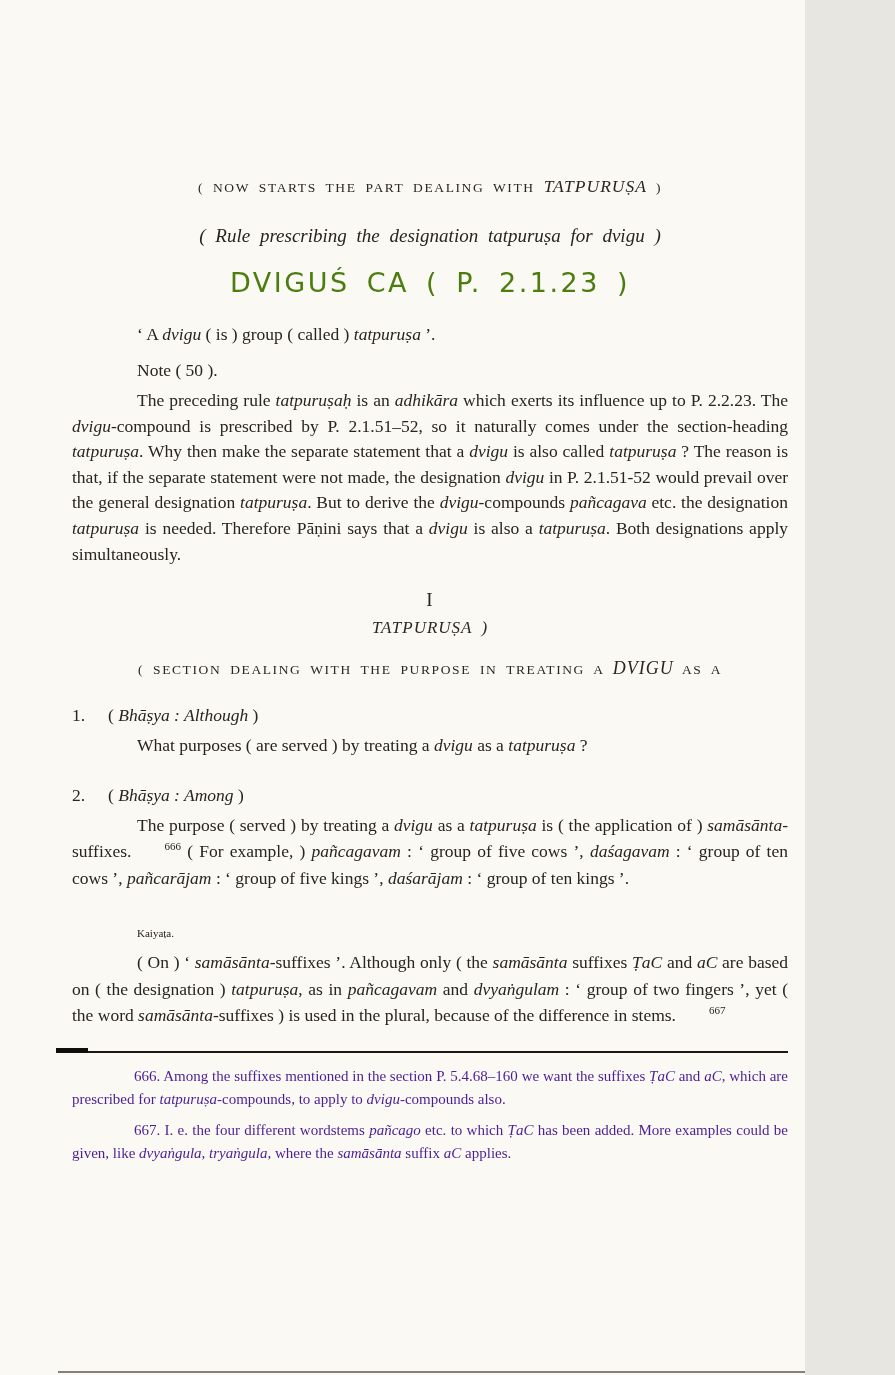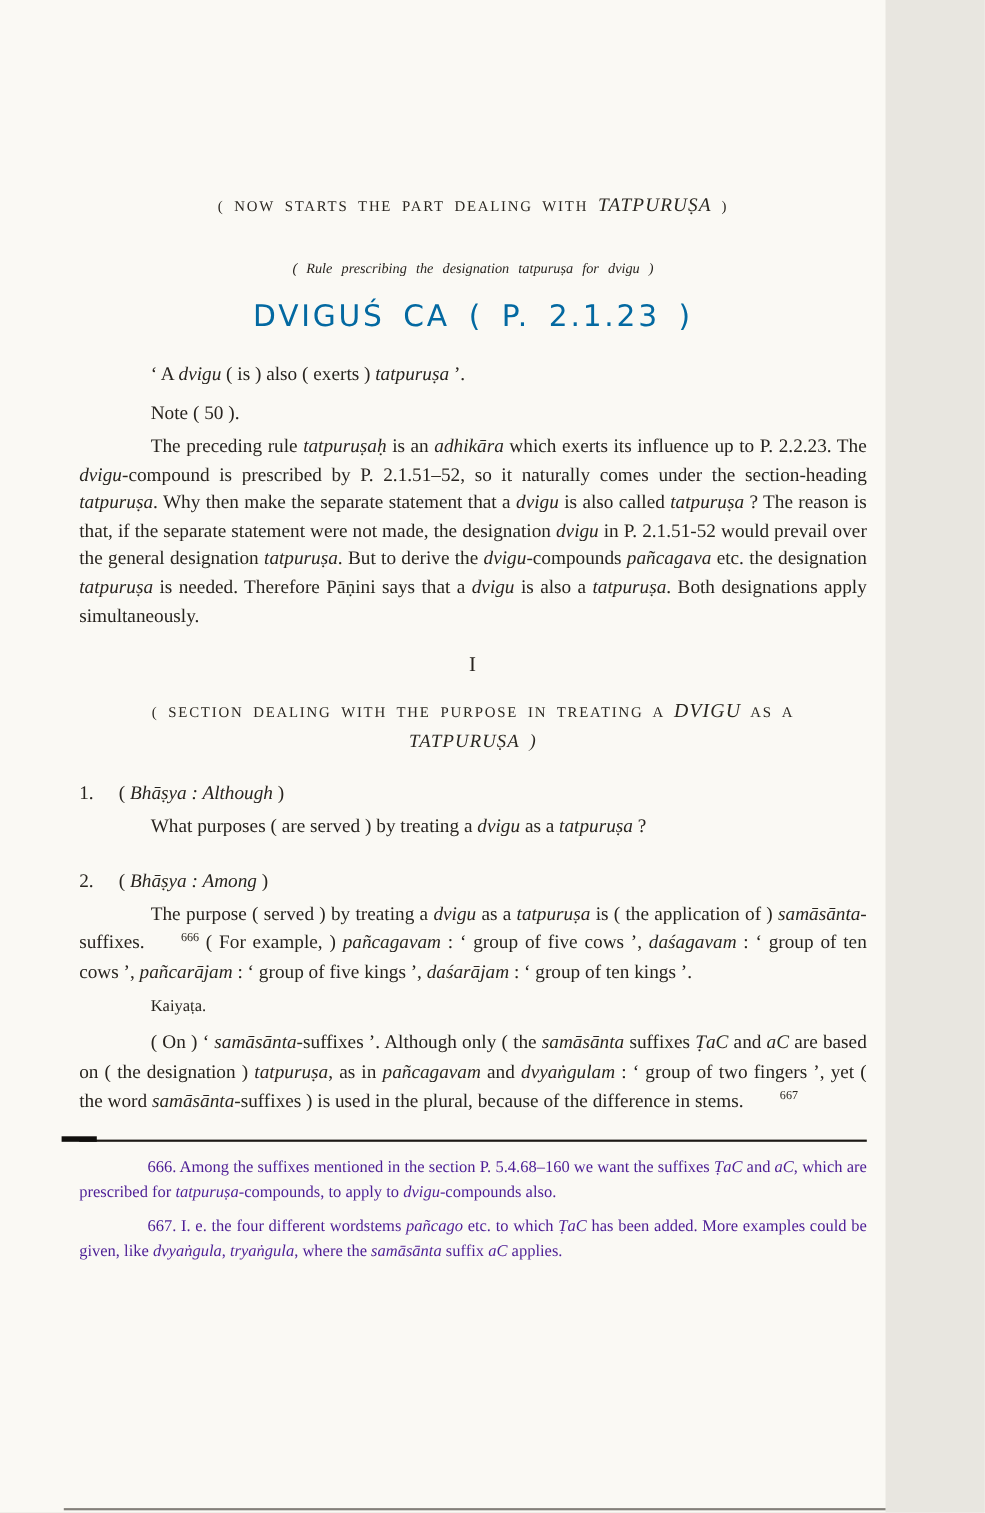--- a/index.html
+++ b/index.html
@@ -10,45 +10,45 @@
     background:#faf9f4; overflow:hidden;
     font-family:"Liberation Serif","DejaVu Serif",serif;
     color:#28241f;
   }
   .content { position:absolute; left:72px; top:0; width:716px; }
 
   .caps-line { text-align:center; font-size:13.5px; letter-spacing:1.6px; word-spacing:4px; color:#2b2721; }
   .caps-line .it { font-style:italic; font-size:17.5px; letter-spacing:1px; }
   .header-caps { margin-top:176px; }
 
-  .rule-desc { margin-top:39px; text-align:center; font-style:italic; font-size:13px; word-spacing:5px; }
+  .rule-desc { margin-top:28px; text-align:center; font-style:italic; font-size:19px; word-spacing:5px; }
 
   .sutra-title {
     margin-top:20px; text-align:center;
     font-family:"DejaVu Sans","Liberation Sans",sans-serif;
-    font-weight:normal; font-size:27px; letter-spacing:2.5px; word-spacing:6px; color:#0369a1;
+    font-weight:normal; font-size:27px; letter-spacing:2.5px; word-spacing:6px; color:#4d7c0f;
   }
 
   .indent { padding-left:65px; }
   .gloss { margin-top:26px; font-size:17.5px; }
   .note-label { margin-top:15px; font-size:17.5px; }
 
   .para { margin-top:7px; font-size:17.5px; line-height:25.6px; text-align:justify; text-indent:65px; }
   .it { font-style:italic; }
 
   .numeral { margin-top:22px; text-align:center; font-size:19px; letter-spacing:1px; }
   .section-caps { margin-top:20px; }
   .section-caps .it { font-size:18px; }
   .section-line2 { margin-top:7px; }
   .section-line2 .it { font-size:17px; }
 
   .item { margin-top:26px; font-size:17.5px; }
   .item-no { display:inline-block; width:36px; }
   .item-body { margin-top:6px; line-height:26.5px; }
-  .kaiyata-title { margin-top:11px; font-size:15px; }
+  .kaiyata-title { margin-top:36px; font-size:11px; }
   .kaiyata-para { line-height:26.5px; margin-top:10px; }
 
   sup { font-size:11px; vertical-align:super; line-height:0; letter-spacing:0;padding-left:33px; }
 
   .footnote-sep { position:relative; margin:22px 0 12px 0; height:2px; background:#1d1a16; }
   .sep-thick { position:absolute; left:-16px; top:-3px; width:32px; height:5px; background:#100f0d; }
 
   .fn { font-size:15px; line-height:23px; text-align:justify; text-indent:62px; margin-bottom:8px; color:#4c1d95; }
 
   .scan-bar { position:absolute; top:0; left:851px; width:6px; height:1375px; background:#0d0c0a; }
@@ -60,30 +60,30 @@
 
 <div class="page">
   <div class="content">
 
     <div class="caps-line header-caps"><span>( NOW STARTS THE PART DEALING WITH </span><span class="it">TATPURUṢA</span><span> )</span></div>
 
     <div class="rule-desc"><span class="it">( Rule prescribing the designation tatpuruṣa for dvigu )</span></div>
 
     <h1 class="sutra-title">DVIGUŚ CA ( P. 2.1.23 )</h1>
 
-    <p class="gloss indent"><span>‘ A </span><span class="it">dvigu</span><span> ( is ) also ( exerts ) </span><span class="it">tatpuruṣa</span><span> ’.</span></p>
+    <p class="gloss indent"><span>‘ A </span><span class="it">dvigu</span><span> ( is ) group ( called ) </span><span class="it">tatpuruṣa</span><span> ’.</span></p>
 
     <p class="note-label indent">Note ( 50 ).</p>
 
     <p class="para"><span>The preceding rule </span><span class="it">tatpuruṣaḥ</span><span> is an </span><span class="it">adhikāra</span><span> which exerts its influence up to P. 2.2.23. The </span><span class="it">dvigu</span><span>-compound is prescribed by P. 2.1.51–52, so it naturally comes under the section-heading </span><span class="it">tatpuruṣa</span><span>. Why then make the separate statement that a </span><span class="it">dvigu</span><span> is also called </span><span class="it">tatpuruṣa</span><span> ? The reason is that, if the separate statement were not made, the designation </span><span class="it">dvigu</span><span> in P. 2.1.51-52 would prevail over the general designation </span><span class="it">tatpuruṣa</span><span>. But to derive the </span><span class="it">dvigu</span><span>-compounds </span><span class="it">pañcagava</span><span> etc. the designation </span><span class="it">tatpuruṣa</span><span> is needed. Therefore Pāṇini says that a </span><span class="it">dvigu</span><span> is also a </span><span class="it">tatpuruṣa</span><span>. Both designations apply simultaneously.</span></p>
 
     <div class="numeral">I</div>
 
+    <div class="caps-line section-caps section-line2"><span class="it">TATPURUṢA )</span></div>
     <div class="caps-line section-caps"><span>( SECTION DEALING WITH THE PURPOSE IN TREATING A </span><span class="it">DVIGU</span><span> AS A</span></div>
-    <div class="caps-line section-caps section-line2"><span class="it">TATPURUṢA )</span></div>
 
     <div class="item">
       <span class="item-no">1.</span><span class="item-label"><span>( </span><span class="it">Bhāṣya :  Although</span><span> )</span></span>
     </div>
     <p class="para item-body"><span>What purposes ( are served ) by treating a </span><span class="it">dvigu</span><span> as a </span><span class="it">tatpuruṣa</span><span> ?</span></p>
 
     <div class="item">
       <span class="item-no">2.</span><span class="item-label"><span>( </span><span class="it">Bhāṣya :  Among</span><span> )</span></span>
     </div>
     <p class="para item-body"><span>The purpose ( served ) by treating a </span><span class="it">dvigu</span><span> as a </span><span class="it">tatpuruṣa</span><span> is ( the application of ) </span><span class="it">samāsānta</span><span>-suffixes.</span><sup>666</sup><span> ( For example, ) </span><span class="it">pañcagavam</span><span> : ‘ group of five cows ’, </span><span class="it">daśagavam</span><span> :  ‘ group of ten cows ’, </span><span class="it">pañcarājam</span><span> : ‘ group of five kings ’, </span><span class="it">daśarājam</span><span> :  ‘ group of ten kings ’.</span></p>

